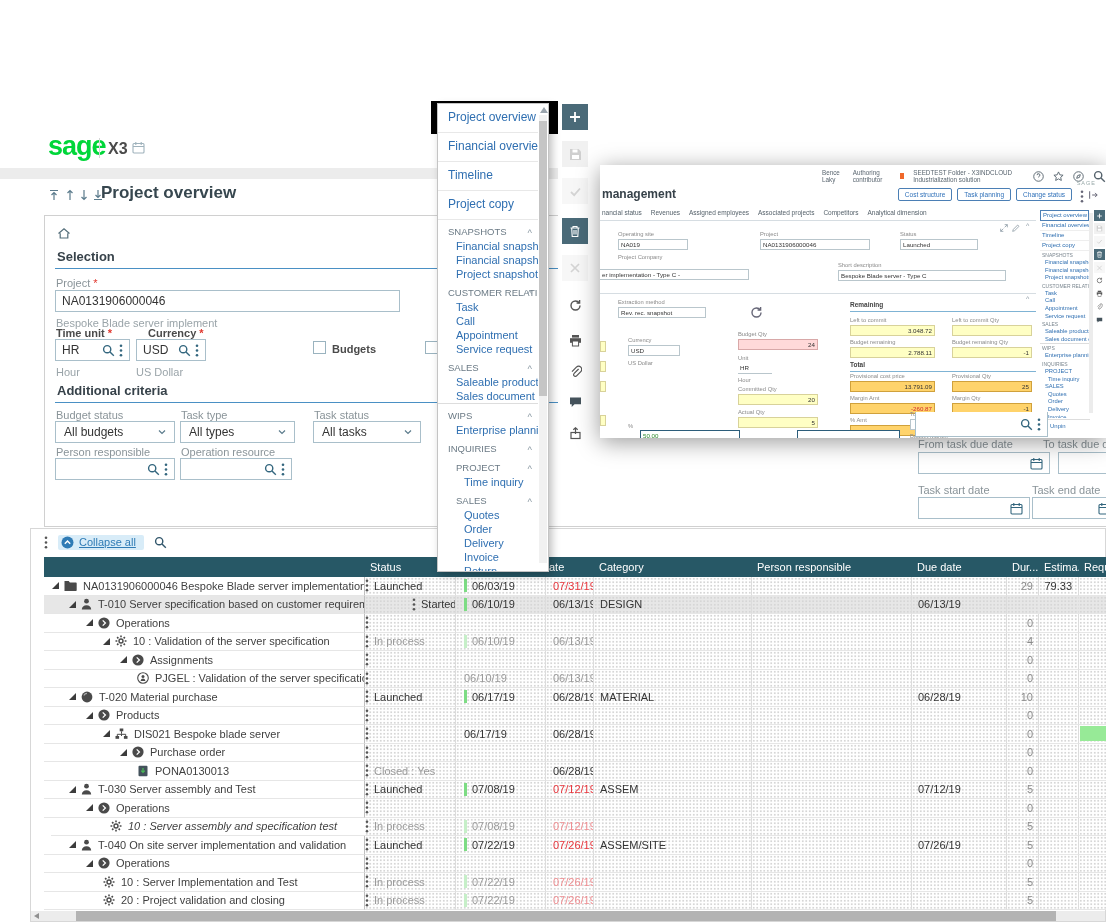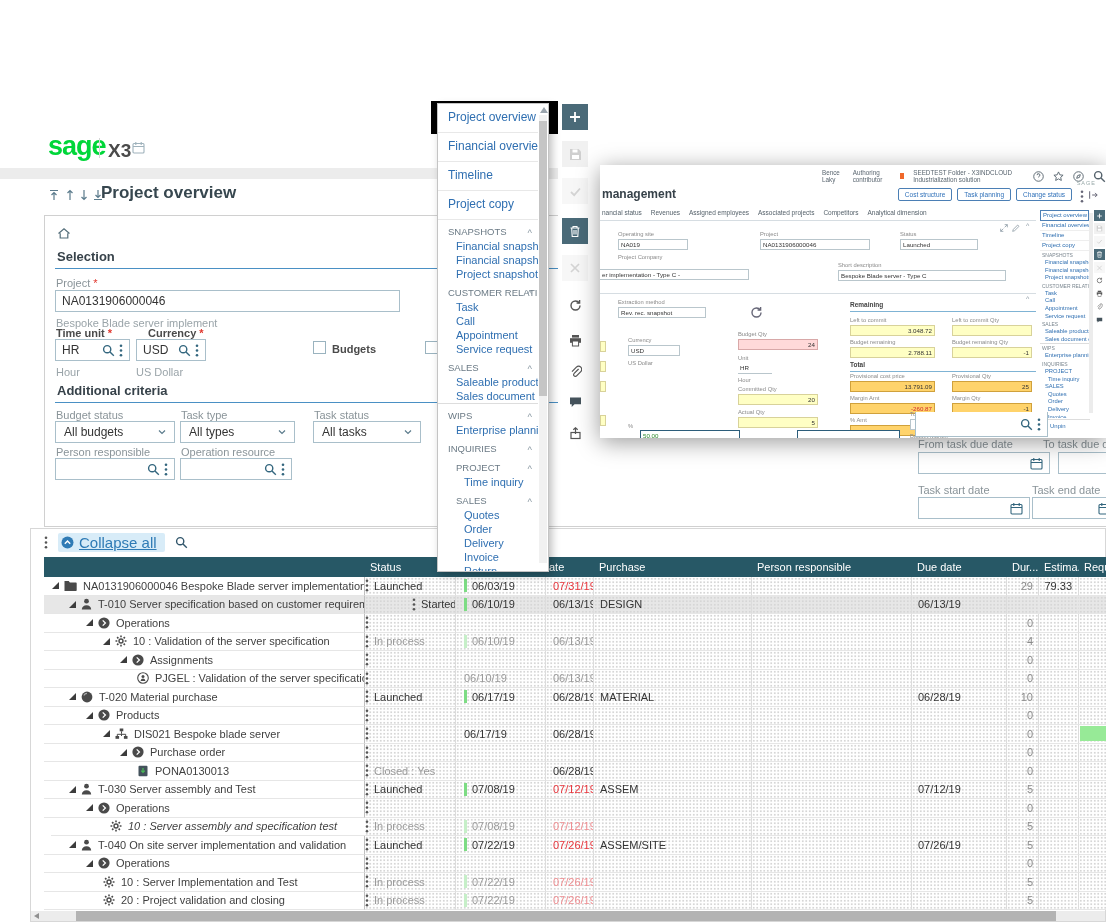--- a/index.html
+++ b/index.html
@@ -6,21 +6,21 @@
   body{width:1106px;height:922px;position:relative;overflow:hidden;background:#fff;
        font-family:"Liberation Sans",sans-serif;color:#333;}
   .abs{position:absolute;box-sizing:border-box;}
   .ic{display:inline-flex;align-items:center;justify-content:center;}
   .ic svg{display:block;}
 
   
   #app-header{left:0;top:120px;width:1106px;height:48px;background:#fff;}
   #logo{left:48px;top:131px;font-size:27px;font-weight:bold;color:#00d639;letter-spacing:-1px;}
   #logo-sep{left:99px;top:138px;width:1px;height:20px;background:#d5d5d5;}
-  #prod{left:108px;top:140px;font-size:19px;font-weight:bold;color:#4a4a4a;}
+  #prod{left:108px;top:140px;font-size:16px;font-weight:bold;color:#4a4a4a;}
   #hdr-cal{left:132px;top:141px;color:#9fb2bc;}
   #gray-band{left:0;top:168px;width:1106px;height:11px;background:#ececec;}
 
   
   .nav-arr{top:189px;color:#5b7b8c;cursor:pointer;}
   #page-title{left:101px;top:183px;font-size:17px;font-weight:600;color:#37474f;}
 
   
   #card{left:44px;top:215px;width:1090px;height:312px;border:1px solid #d0d0d0;background:#fff;}
   .sec-title{font-size:13px;font-weight:bold;color:#37424a;}
@@ -61,21 +61,21 @@
   .tb-add,.tb-delete{background:#4a6a78;color:#fff;}
   .tb-save{background:#f1f1f1;color:#cfcfcf;}
   .tb-validate,.tb-cancel{background:#f7f7f7;color:#d4d4d4;}
   .tb-refresh,.tb-print,.tb-attach,.tb-share{color:#555;}
   .tb-comment{color:#45535c;}
 
   
   #grid-box{left:30px;top:528px;width:1076px;height:394px;border:1px solid #d7d7d7;background:#fff;z-index:2;}
   #grid-toolbar{left:44px;top:533px;height:18px;display:flex;align-items:center;gap:10px;z-index:3;}
   #collapse-pill{display:flex;align-items:center;gap:5px;background:#d8ecf8;padding:1px 8px 1px 3px;border-radius:2px;cursor:pointer;}
-  #collapse-pill span.txt{font-size:15px;color:#2f7bb5;text-decoration:underline;}
+  #collapse-pill span.txt{font-size:11px;color:#2f7bb5;text-decoration:underline;}
   .gh{position:absolute;top:557px;height:20px;background:#275866;color:#fff;font-size:11px;
       display:flex;align-items:center;padding:0 5px;border-right:1px solid rgba(255,255,255,.25);
       white-space:nowrap;overflow:hidden;z-index:2;}
   .gc{position:absolute;box-sizing:border-box;height:18.5px;display:flex;align-items:center;font-size:11px;
       border-right:1px solid #dcdcdc;border-bottom:1px solid #e6e6e6;overflow:hidden;white-space:nowrap;z-index:2;}
   .gc.dot{background-image:radial-gradient(circle,#d6d6d6 0.8px,transparent 0.9px);background-size:3.5px 3.5px;background-color:#fff;}
   .gc.seldot{background-color:#e7e7e7;padding-left:47px;}
   .gc.desc{background:#fff;border-right:1px solid #bfbfbf;color:#3f3f3f;}
   .gc.desc.selbg{background:#e7e7e7;}
   .expander{width:0;height:0;border-bottom:7px solid #3c3c3c;border-left:7px solid transparent;margin-right:5px;flex:none;cursor:pointer;}
@@ -342,21 +342,21 @@
         <circle cx="5.2" cy="5.2" r="3.6"></circle>
         <path d="M8 8l3.8 3.8"></path>
       </svg>
     </span>
 </div>
 <div id="grid-head">
     <div class="gh" style="left: 44px; width: 321px;"></div>
     <div class="gh" style="left: 365px; width: 91px;">Status</div>
     <div class="gh" style="left: 456px; width: 90px;"></div>
     <div class="gh" style="left: 546px; width: 48px; padding-left: 3px;">ate</div>
-    <div class="gh" style="left: 594px; width: 158px;">Purchase</div>
+    <div class="gh" style="left: 594px; width: 158px;">Category</div>
     <div class="gh" style="left: 752px; width: 160px;">Person responsible</div>
     <div class="gh" style="left: 912px; width: 95px;">Due date</div>
     <div class="gh" style="left: 1007px; width: 32px;">Dur...</div>
     <div class="gh" style="left: 1039px; width: 40px;">Estima...</div>
     <div class="gh" style="left: 1079px; width: 62px;">Required qu...</div>
   </div>
 <div id="grid-body">
     <div class="gc desc" style="left: 44px; top: 577px; width: 321px; padding-left: 8px;">
       <span class="expander"></span>
       <span class="ic tree-ic">

